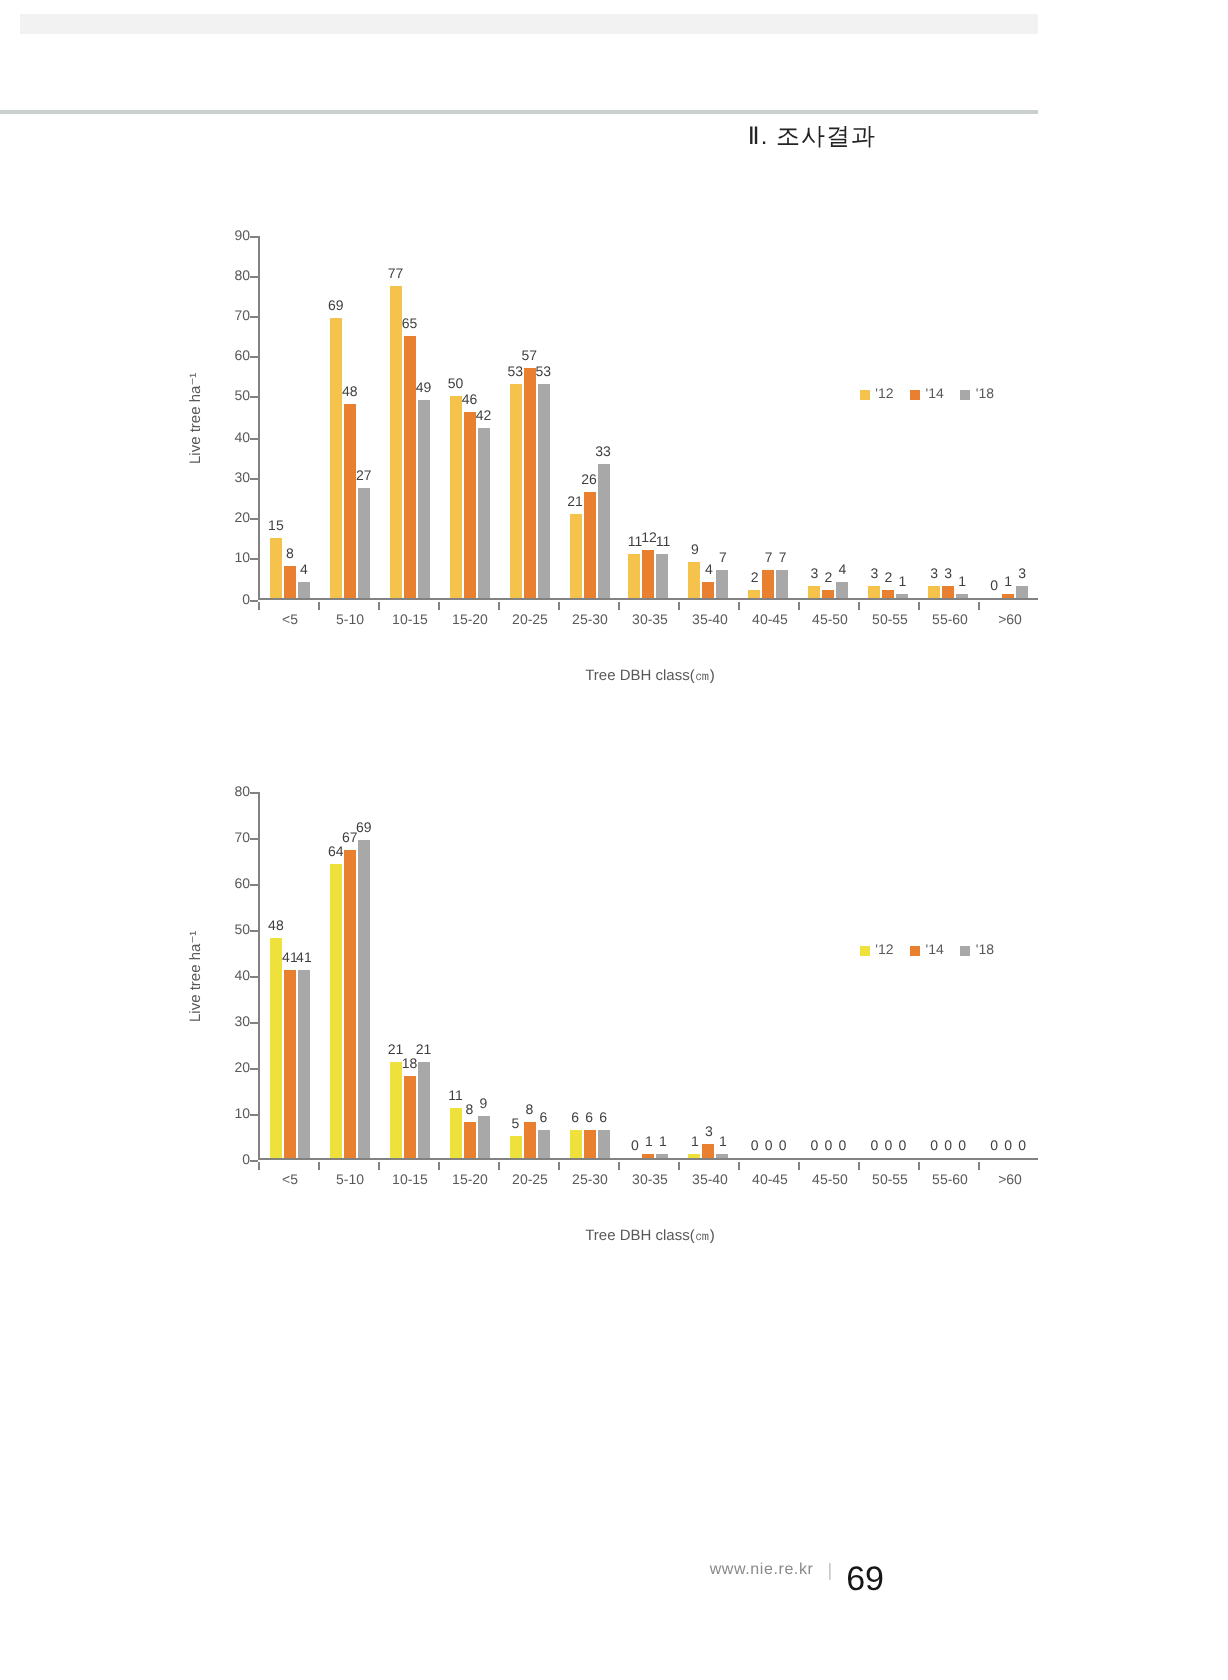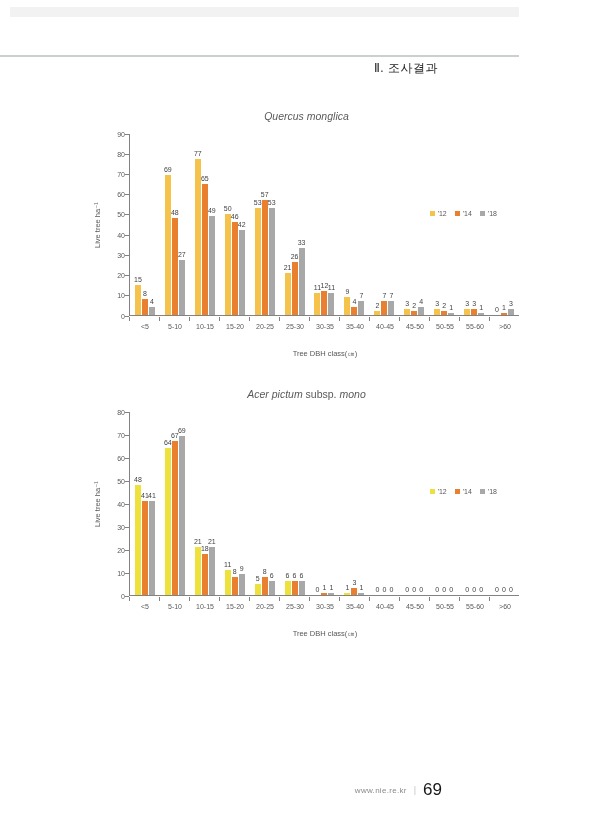--- a/index.html
+++ b/index.html
@@ -46,38 +46,37 @@
   .x-label { width:30px; text-align:center; font-size:7px; color:#595959; }
   .x-title { margin-left:37px; width:390px; text-align:center; font-size:7.5px; color:#595959;
     margin-top:19px; }
 
   
   .caption { position:absolute; top:646px; left:72px; width:470px; text-align:center;
     font-size:11.5px; line-height:26px; color:#111; letter-spacing:.2px; word-spacing:1.5px; }
   .caption .it { font-style:italic; }
 
   
-  .footer { position:absolute; top:780px; right:77px; display:flex; align-items:center; gap:7px; }
+  .footer { position:absolute; top:780px; right:77px; display:flex; align-items:flex-start; gap:7px; }
   .footer-site { font-size:8px; color:#8a8a8a; letter-spacing:.3px; }
   .footer-sep { font-size:9px; color:#c4c4c4; }
   .footer-page { font-size:17px; color:#161616; font-weight:500; }
 </style>
 </head>
 <body>
 
 <div class="page">
 
   <div class="scan-strip"></div>
 
   <div class="header-rule"></div>
   <div class="header-section">Ⅱ. 조사결과</div>
   <div class="header-tab"></div>
 
   <div class="chart chart-quercus" id="chart-0">
-      <div class="chart-title"><span class="it">Quercus monglica</span></div>
       <div class="chart-body">
         <div class="y-title">Live tree ha⁻¹</div>
         <div class="y-labels" style="height: 182px;">
           <div class="y-label" style="top: 177.5px;">0</div>
           <div class="y-label" style="top: 157.278px;">10</div>
           <div class="y-label" style="top: 137.056px;">20</div>
           <div class="y-label" style="top: 116.833px;">30</div>
           <div class="y-label" style="top: 96.6111px;">40</div>
           <div class="y-label" style="top: 76.3889px;">50</div>
           <div class="y-label" style="top: 56.1667px;">60</div>
@@ -269,21 +268,20 @@
         <div class="x-label">35-40</div>
         <div class="x-label">40-45</div>
         <div class="x-label">45-50</div>
         <div class="x-label">50-55</div>
         <div class="x-label">55-60</div>
         <div class="x-label">&gt;60</div>
       </div>
       <div class="x-title">Tree DBH class(㎝)</div>
     </div>
   <div class="chart chart-acer" id="chart-1">
-      <div class="chart-title"><span class="it">Acer pictum</span><span> subsp. </span><span class="it">mono</span></div>
       <div class="chart-body">
         <div class="y-title">Live tree ha⁻¹</div>
         <div class="y-labels" style="height: 184px;">
           <div class="y-label" style="top: 179.5px;">0</div>
           <div class="y-label" style="top: 156.5px;">10</div>
           <div class="y-label" style="top: 133.5px;">20</div>
           <div class="y-label" style="top: 110.5px;">30</div>
           <div class="y-label" style="top: 87.5px;">40</div>
           <div class="y-label" style="top: 64.5px;">50</div>
           <div class="y-label" style="top: 41.5px;">60</div>

